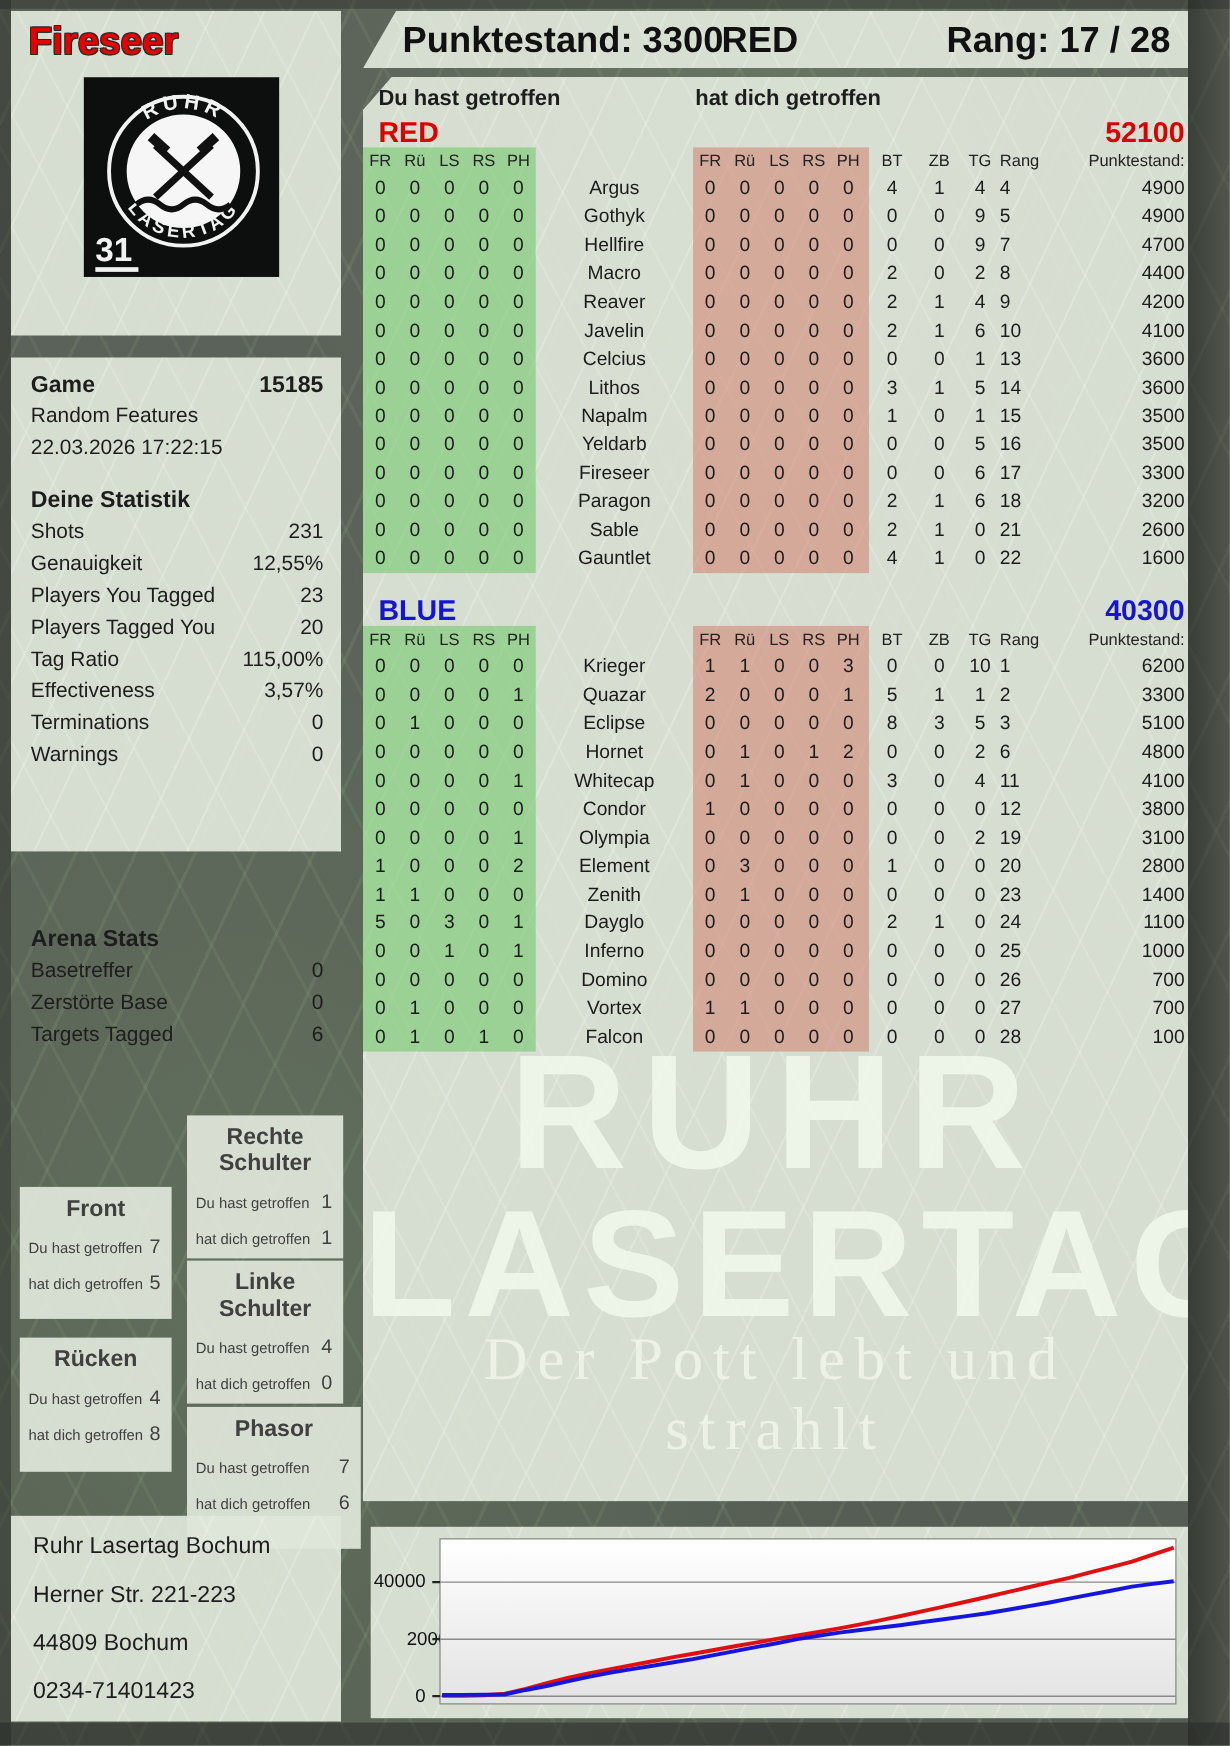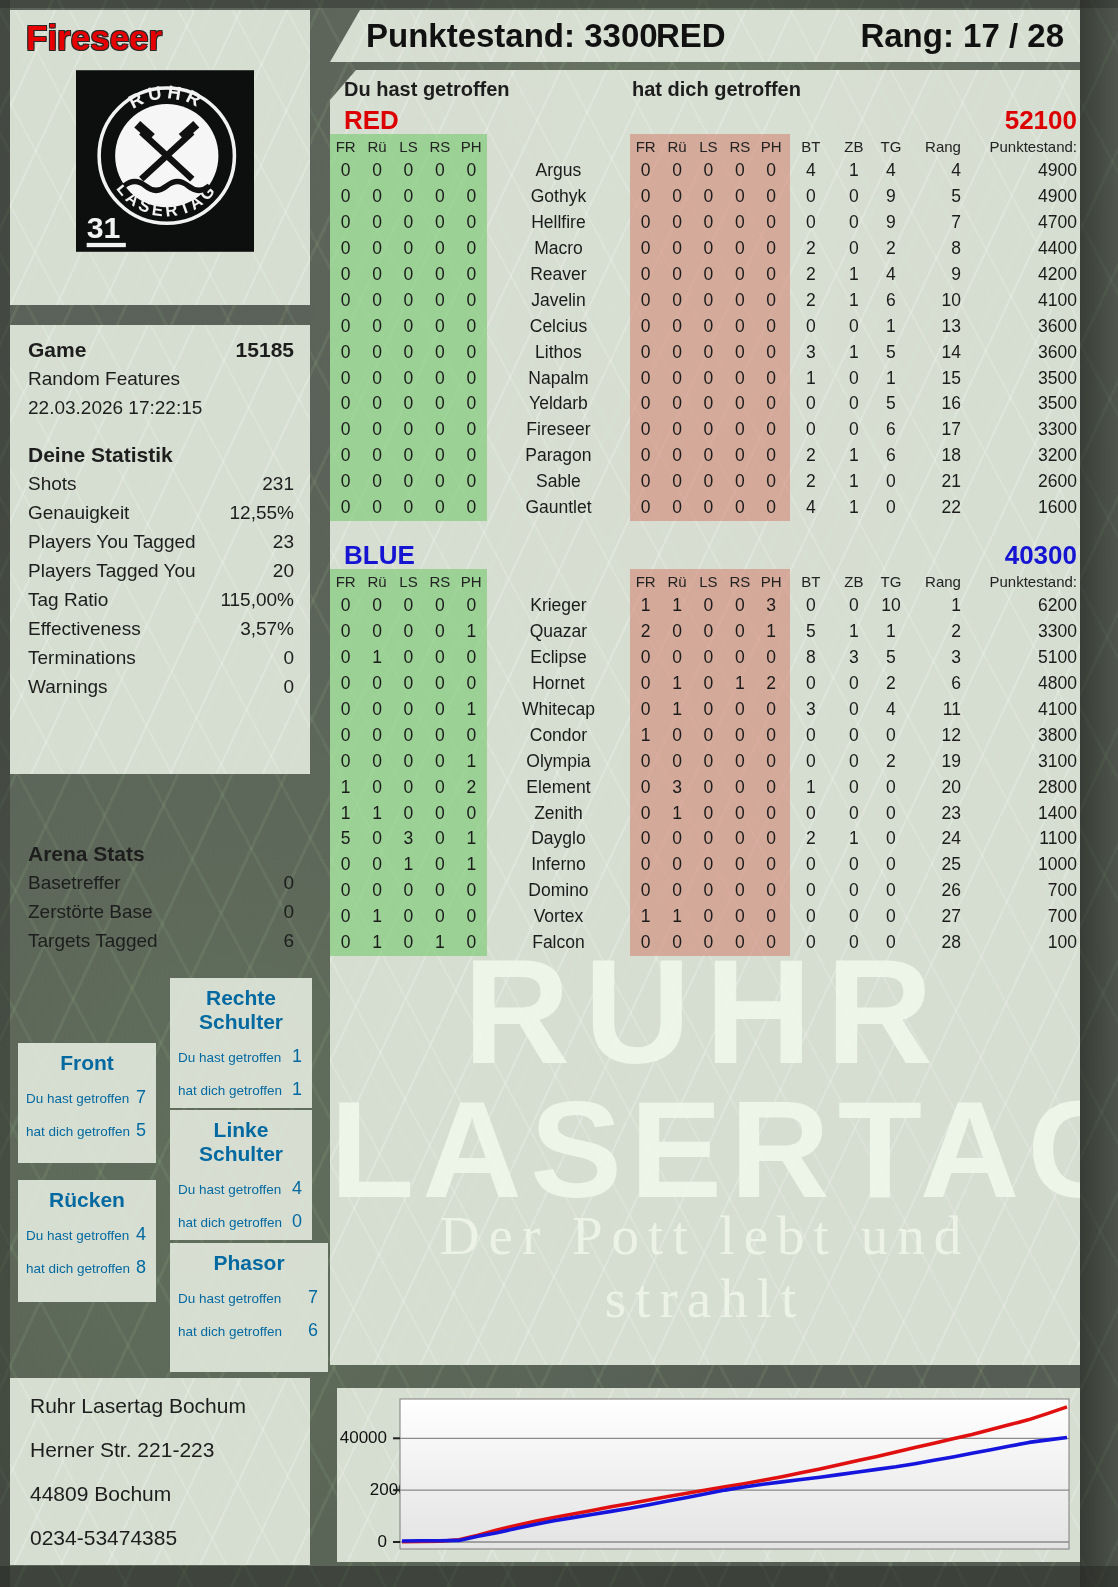--- a/index.html
+++ b/index.html
@@ -39,21 +39,21 @@
 
   
   #sidebar-panel{left:10px;top:325px;width:300px;height:449px;font-size:19px;}
   .sb-inner{position:absolute;left:18px;right:16px;top:10px;}
   .sb-row{display:flex;justify-content:space-between;line-height:29px;}
   .sb-bold{font-weight:bold;font-size:21px;}
   .sb-gap{height:18px;}
   .sb-gap-big{height:138px;}
 
   
-  .hz{position:absolute;background:rgba(222,230,217,0.94);color:#0369a1;}
+  .hz{position:absolute;background:rgba(222,230,217,0.94);color:#404040;margin-top:36px;}
   .hz-title{text-align:center;font-weight:bold;font-size:21px;padding-top:8px;}
   .hz-row{display:flex;justify-content:space-between;align-items:baseline;padding:0 10px 0 8px;margin-top:12px;}
   .hz-lab{font-size:13.5px;}
   .hz-val{font-size:18px;}
   #hz-0{left:170px;top:978px;width:142px;height:130px;}
   #hz-1{left:18px;top:1043px;width:138px;height:120px;}
   #hz-2{left:170px;top:1110px;width:142px;height:130px;}
   #hz-3{left:18px;top:1180px;width:138px;height:122px;}
   #hz-4{left:170px;top:1243px;width:158px;height:129px;}
 
@@ -76,21 +76,21 @@
   .strip{position:absolute;top:28px;height:387px;z-index:0;}
   .strip-you{left:0;width:157px;background:rgba(120,202,112,0.62);}
   .strip-them{left:300px;width:160px;background:rgba(210,125,110,0.55);}
   .col-hdr{display:flex;height:24px;align-items:center;position:relative;z-index:1;font-size:15px;color:#222;}
   .trow{display:flex;height:25.9px;align-items:center;position:relative;z-index:1;font-size:17.5px;color:#1b1b1b;}
   .c{width:31.4px;text-align:center;}
   .pname{width:143px;text-align:center;font-size:17.5px;}
   .bt{width:48px;text-align:center;}
   .zb{width:38px;text-align:center;}
   .tg{width:36px;text-align:center;}
-  .rang{width:52px;text-align:right;}
+  .rang{width:52px;text-align:left;}
   .pts{flex:1;text-align:right;padding-right:3px;}
 
   
   #watermark{position:absolute;left:0;top:868px;width:100%;text-align:center;z-index:0;color:rgba(240,248,234,0.88);}
   .wm-line{font-weight:bold;letter-spacing:14px;line-height:1.0;}
   #wm1{font-size:148px;}
   #wm2{font-size:138px;margin-top:-6px;letter-spacing:8px;}
   #wm-tag{font-family:"Liberation Serif",serif;font-size:55px;letter-spacing:9px;margin-top:-14px;color:rgba(240,248,234,0.82);}
 
   
@@ -264,21 +264,21 @@
   <div class="hz-row">
       <span class="hz-lab">hat dich getroffen</span>
       <span class="hz-val">6</span>
     </div>
 </div>
 
 <div class="panel" id="address-panel">
   <div class="addr-line addr-0">Ruhr Lasertag Bochum</div>
   <div class="addr-line addr-1">Herner Str. 221-223</div>
   <div class="addr-line addr-2">44809 Bochum</div>
-  <div class="addr-line addr-3">0234-53474385</div>
+  <div class="addr-line addr-3">0234-71401423</div>
 </div>
 
 <div class="panel" id="main-panel">
   <div id="col-title-left">Du hast getroffen</div>
   <div id="col-title-right">hat dich getroffen</div>
 
   <div class="team-section" id="team-0">
     <div class="strip strip-you"></div>
     <div class="strip strip-them"></div>
     <div class="team-title-row">

